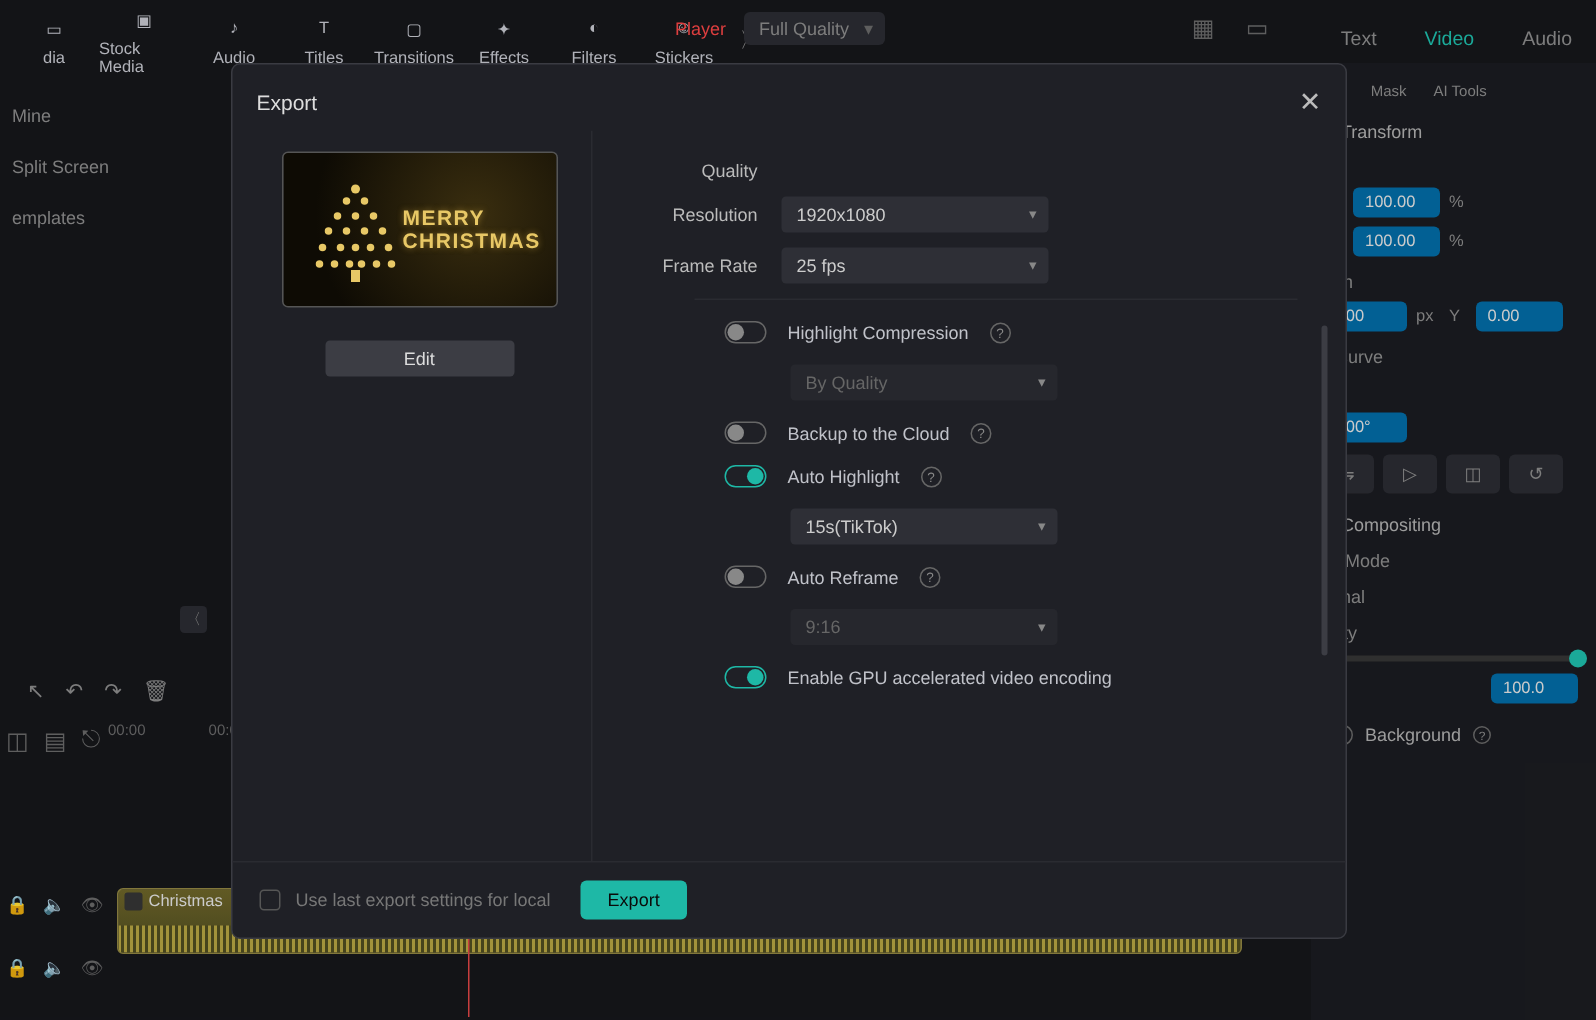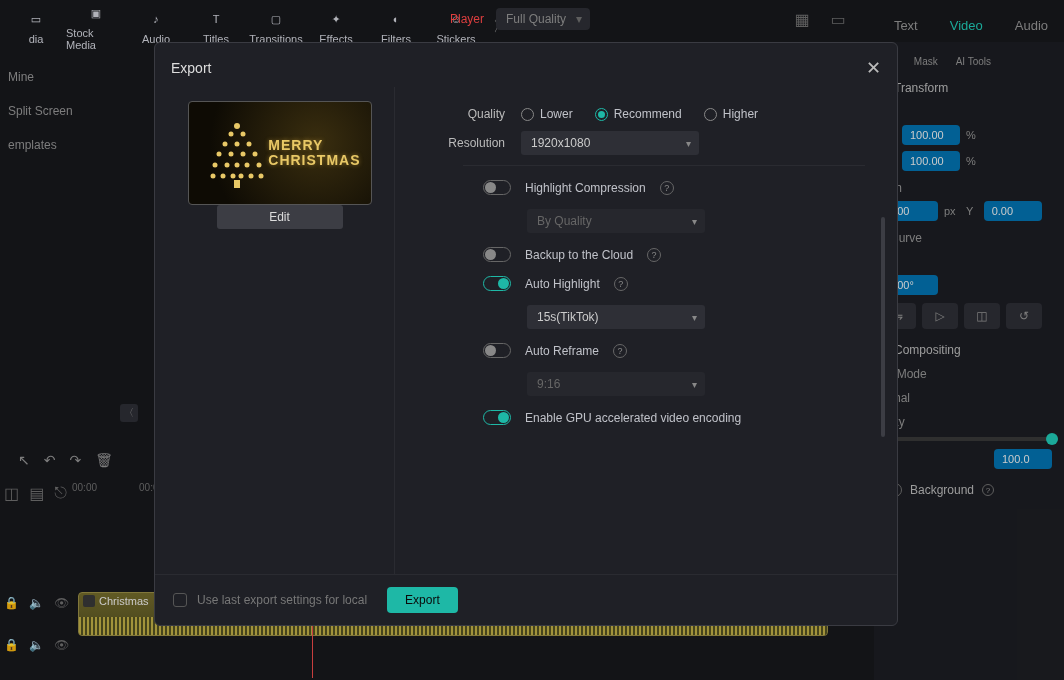--- a/index.html
+++ b/index.html
@@ -76,21 +76,21 @@
 .modal-tabs { display: flex; gap: 0; margin: 10px auto 14px auto; }
 .modal-tab { padding: 5px 18px; font-size: 12px; color: #aaa; border-radius: 10px; cursor: pointer; }
 .modal-tab.active { background: #3c3d44; color: #1eb8a6; }
 
 .modal-body { flex: 1; display: flex; padding: 0 10px; overflow: hidden; }
 .modal-left { width: 230px; display: flex; flex-direction: column; align-items: center; padding: 14px 8px 0 8px; border-right: 1px solid #2a2b31;}
 .preview { width: 184px; height: 104px; border: 1px solid #555; border-radius: 4px; background: radial-gradient(circle at 70% 40%, #3a2e0f, #0e0b04 75%); position: relative; display:flex; align-items:center; justify-content:flex-end; padding-right:10px;}
 .preview-text { color: #e8c866; font-weight: 800; font-size: 14px; letter-spacing: 1px; text-align: left; line-height: 1.05; text-shadow: 0 0 4px rgba(200,160,60,.6);}
 .tree { position:absolute; left:18px; top:18px; width:60px; height:70px; }
 .tree svg { width:100%; height:100%;}
-.edit-btn { width: 126px; padding: 5px 0; text-align: center; background: #3c3d44; color: #ddd; font-size: 12px; border-radius: 3px; cursor: pointer; }
+.edit-btn { margin-top: 22px; width: 126px; padding: 5px 0; text-align: center; background: #3c3d44; color: #ddd; font-size: 12px; border-radius: 3px; cursor: pointer; }
 
 .modal-right { flex: 1; padding: 10px 22px 0 28px; overflow-y: auto; position:relative;}
 .modal-scroll-ind { position:absolute; right:2px; top:130px; width:4px; height:220px; background:#3c3d44; border-radius:2px;}
 .field-row { display: flex; align-items: center; margin: 10px 0; }
 .field-label { width: 98px; text-align: right; padding-right: 16px; font-size: 12px; color: #bbb; }
 .radio-group { display: flex; gap: 22px; align-items: center; }
 .radio { display: flex; align-items: center; gap: 6px; font-size: 12px; cursor: pointer; }
 .radio .circle { width: 13px; height: 13px; border-radius: 50%; border: 1.5px solid #888; display: flex; align-items: center; justify-content: center; }
 .radio.selected .circle { border-color: #1eb8a6; }
 .radio.selected .circle::after { content: ""; width: 7px; height: 7px; border-radius: 50%; background: #1eb8a6; }
@@ -311,38 +311,28 @@
             </svg>
         </div>
         <div class="preview-text"><span>MERRY</span><br><span>CHRISTMAS</span></div>
       </div>
       <div class="edit-btn">Edit</div>
     </div>
 
     <div class="modal-right">
       <div class="field-row">
         <div class="field-label">Quality</div>
-        <div class="radio-group">
-          <div class="radio">
-              <div class="circle"></div>
-              <span>Lower</span>
-            </div>
-          <div class="radio selected">
-              <div class="circle"></div>
-              <span>Recommend</span>
-            </div>
-          <div class="radio">
-              <div class="circle"></div>
-              <span>Higher</span>
-            </div>
-        </div>
       </div>
       <div class="field-row">
         <div class="field-label">Resolution</div>
         <div class="select">1920x1080</div>
+      </div>
+      <div class="field-row">
+        <div class="field-label">Frame Rate</div>
+        <div class="select">25 fps</div>
       </div>
       <div class="divider"></div>
 
       <div class="toggle-row">
         <div class="toggle"></div>
         <span>Highlight Compression</span>
         <div class="help">?</div>
       </div>
       <div class="select disabled indent-select">By Quality</div>
 

